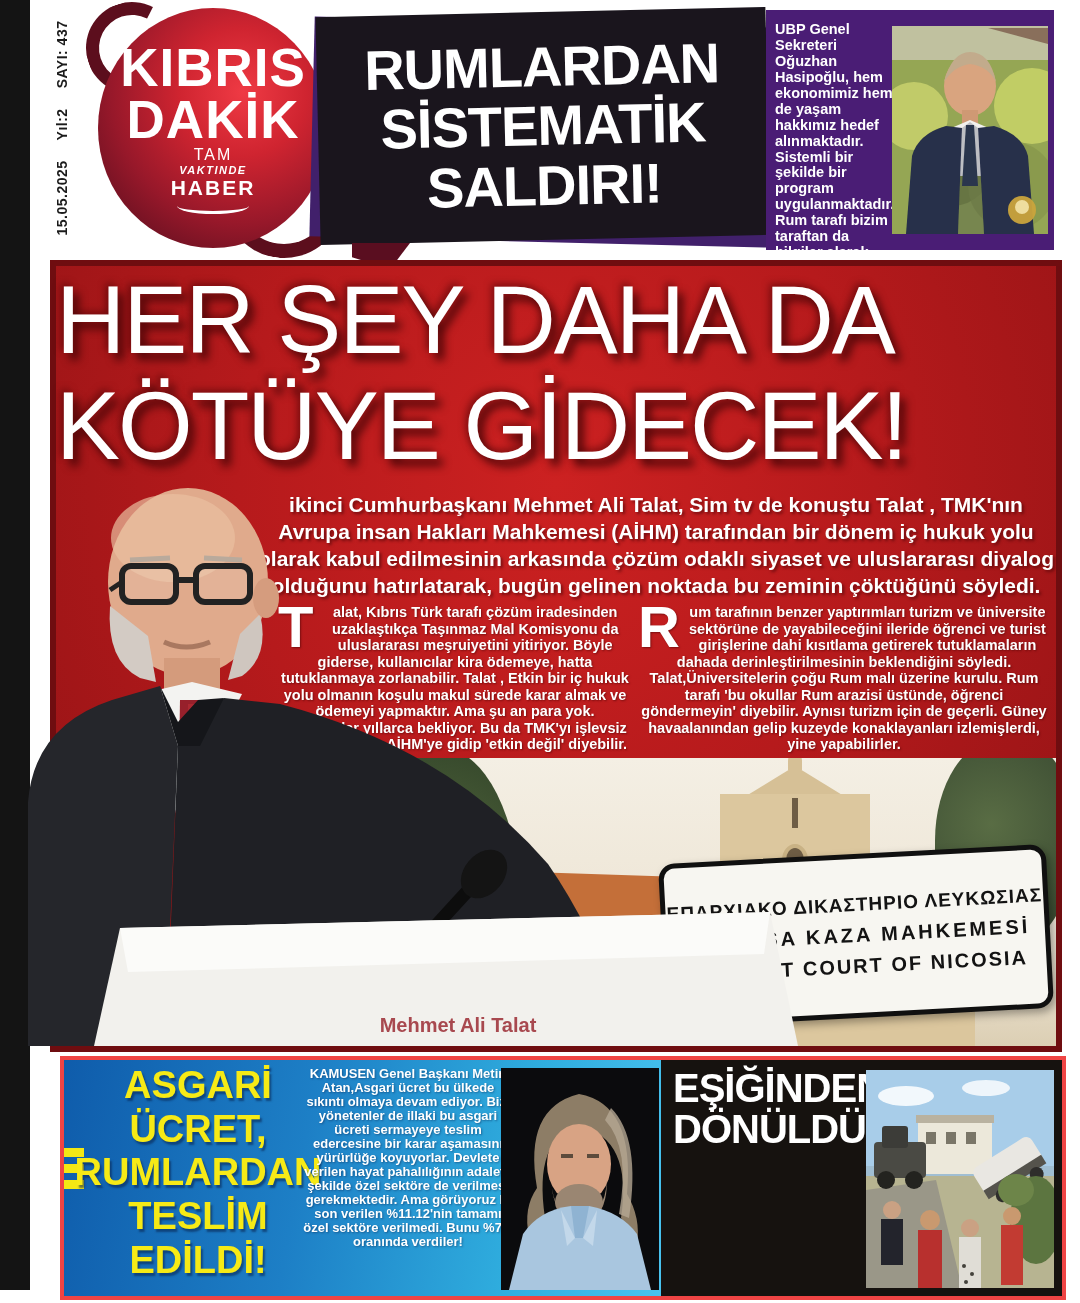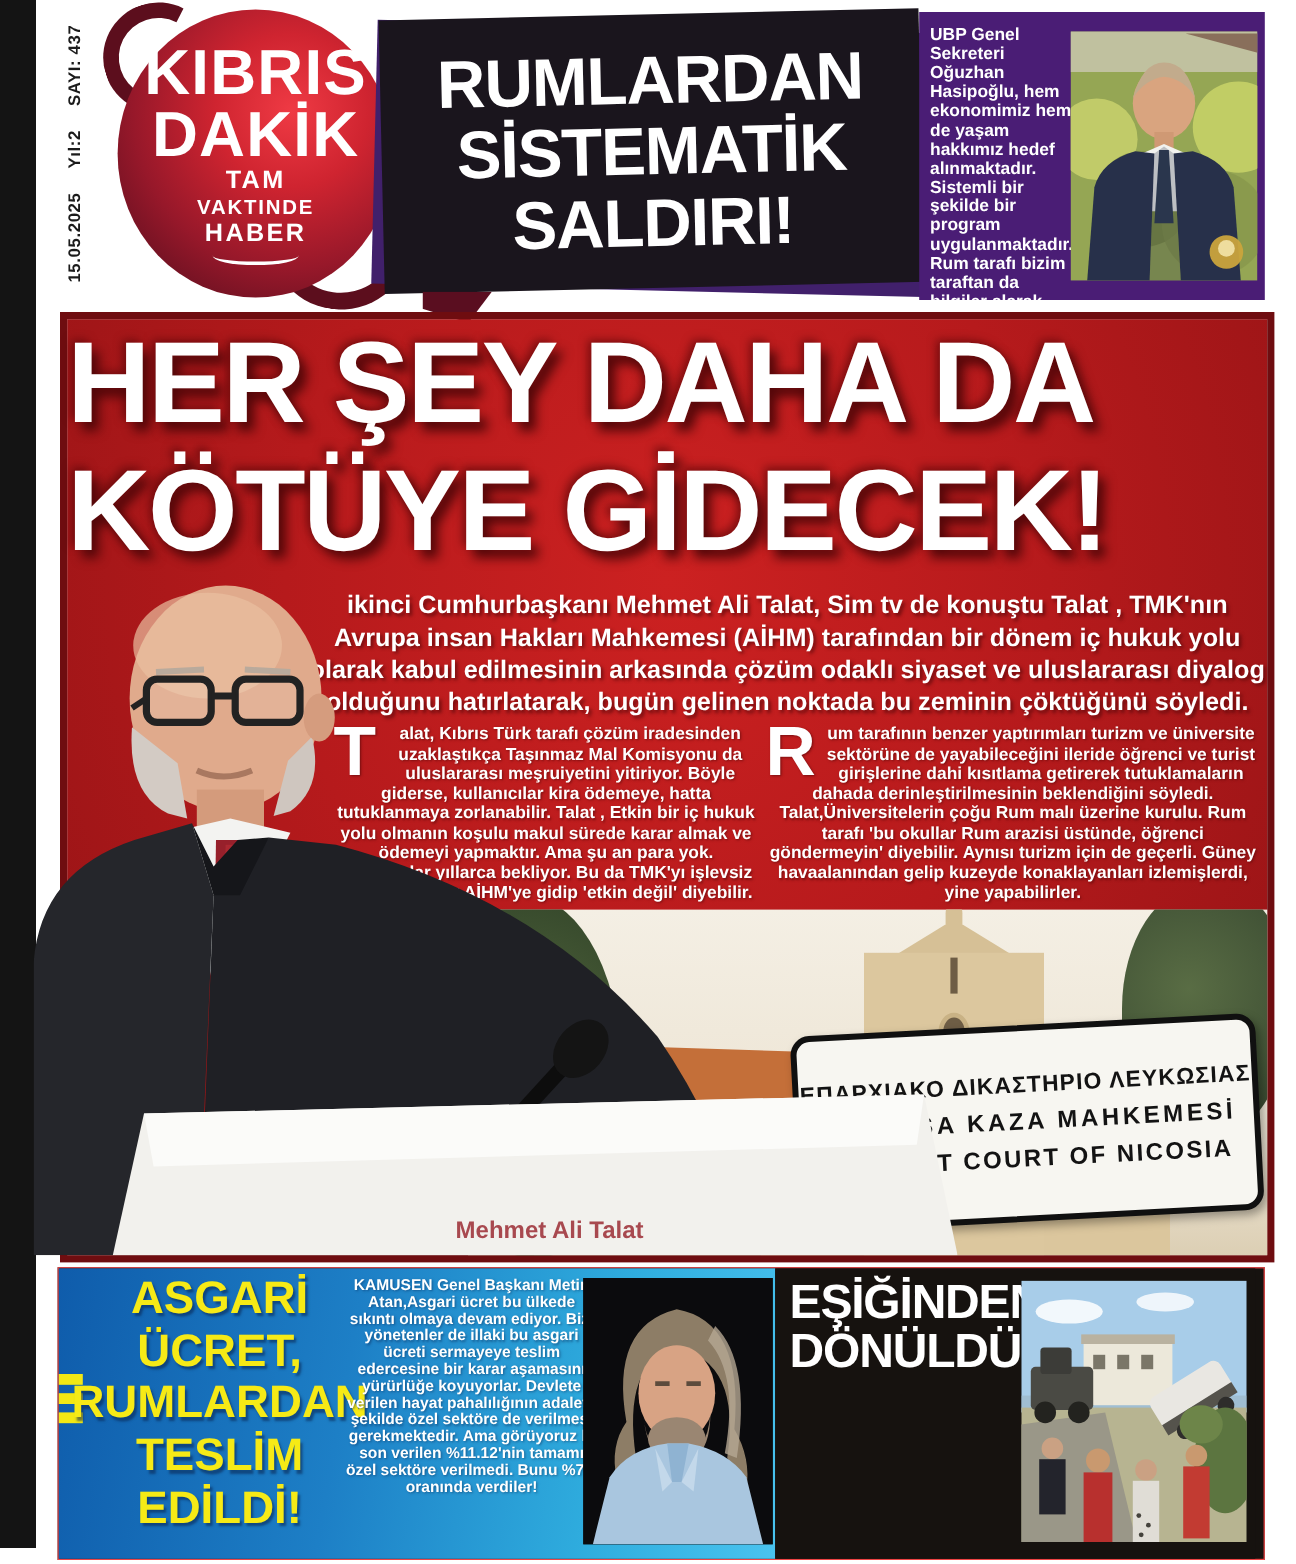--- a/index.html
+++ b/index.html
@@ -17,22 +17,22 @@
   
   .logo-wrap { position:absolute; left:92px; top:6px; width:242px; height:246px; }
   .logo-arc1 { position:absolute; left:-6px; top:-4px; width:92px; height:92px; border:13px solid transparent;
                border-top-color:#5c0e1d; border-left-color:#5c0e1d; border-radius:50%; transform:rotate(-18deg); }
   .logo-arc2 { position:absolute; right:-10px; bottom:-6px; width:120px; height:120px; border:14px solid transparent;
                border-bottom-color:#5c0e1d; border-right-color:#5c0e1d; border-radius:50%; transform:rotate(8deg); }
   .logo-circle { position:absolute; left:6px; top:2px; width:230px; height:240px; border-radius:50%;
                  background:radial-gradient(circle at 63% 35%, #ef3a44 0%, #cf2430 30%, #97182a 62%, #5d0f1f 90%);
                  display:flex; flex-direction:column; align-items:center; justify-content:center; text-align:center; }
   .logo-name { color:#fff; font-weight:bold; font-size:53px; line-height:.98; letter-spacing:1px; }
-  .logo-tag1 { color:#fff; font-weight:bold; font-size:21px; letter-spacing:2px; }
-  .logo-tag2 { color:#fff; font-weight:bold; font-size:17px; letter-spacing:1.5px; }
+  .logo-tag1 { color:#fff; font-weight:normal; font-size:16px; letter-spacing:2px; }
+  .logo-tag2 { color:#fff; font-weight:bold; font-size:11px; letter-spacing:1.5px;font-style:italic; }
   .logo-tag3 { color:#fff; font-weight:bold; font-size:21px; letter-spacing:2px; }
   .logo-swoosh { width:72px; height:16px; border-bottom:3px solid #fff; border-radius:50%; margin-top:-2px; }
 
   
   .banner-purple { position:absolute; left:312px; top:22px; width:460px; height:220px; background:#41206b; transform:rotate(1.4deg); }
   .banner-black { position:absolute; left:318px; top:12px; width:450px; height:228px; background:#1a151d;
                   transform:rotate(-1.3deg); display:flex; flex-direction:column; align-items:center; justify-content:center; }
   .banner-black span { display:block; color:#fff; font-weight:bold; font-size:56px; line-height:1.06; letter-spacing:-1px; text-align:center; }
   .ribbon-a { position:absolute; left:352px; top:243px; width:58px; height:26px; background:#5a0e20;
               clip-path:polygon(0 0, 100% 0, 66% 100%, 0 55%); }
@@ -40,21 +40,21 @@
   
   .ubp-panel { position:absolute; left:766px; top:10px; width:288px; height:240px; background:#4a1d75; }
   .ubp-quote { position:absolute; left:9px; top:12px; width:120px; color:#fff; font-weight:bold;
                font-size:14.5px; line-height:1.1; }
   .ubp-photo { position:absolute; left:126px; top:16px; width:156px; height:208px; overflow:hidden; }
 
   
   .main-section { position:absolute; left:50px; top:260px; width:1012px; height:792px;
                   border:6px solid #6f0d10;
                   background:radial-gradient(ellipse at 50% 28%, #cc2121 0%, #b61a1c 45%, #8f1214 100%); }
-  .main-headline { position:absolute; left:0; width:832px; text-align:center; color:#fff; font-weight:bold;
+  .main-headline { position:absolute; left:0; width:832px; text-align:center; color:#fff; font-weight:normal;
                    font-size:96px; line-height:1; letter-spacing:-2px;
                    text-shadow:6px 7px 9px rgba(78,6,8,.95), -3px -3px 7px rgba(78,6,8,.55); white-space:nowrap; }
   .hl1 { top:6px; } .hl2 { top:112px; }
   .standfirst { position:absolute; left:200px; top:226px; width:800px; text-align:center; color:#fff;
                 font-weight:bold; font-size:21px; line-height:1.28;
                 text-shadow:2px 2px 3px rgba(78,6,8,.7); }
   .col { position:absolute; top:338px; color:#fff; font-weight:bold; font-size:14.5px; line-height:1.14;
          text-align:center; text-shadow:1px 1px 2px rgba(78,6,8,.6); }
   .col-left  { left:222px; width:354px; }
   .col-right { left:582px; width:412px; }
@@ -88,22 +88,22 @@
                 box-shadow:3px 4px 8px rgba(0,0,0,.35); }
   .court-sign span { display:block; color:#131313; font-weight:bold; }
   .cs1 { font-size:19px; letter-spacing:1px; margin-bottom:8px; }
   .cs2 { font-size:20px; letter-spacing:3px; margin-bottom:8px; }
   .cs3 { font-size:20px; letter-spacing:2px; }
 
   
   .talat { position:absolute; left:28px; top:486px; width:770px; height:560px; z-index:5; }
 
   
-  .bottom-strip { position:absolute; left:48px; top:1056px; width:1006px; height:244px; display:flex;
-                  border:1px solid #ef4444; background:#16120f; }
+  .bottom-strip { position:absolute; left:60px; top:1056px; width:1006px; height:244px; display:flex;
+                  border:4px solid #ef4444; background:#16120f; }
   .wage-panel { position:relative; width:597px; height:100%; overflow:hidden;
                 background:linear-gradient(100deg, #0f5cab 0%, #1d7fc6 40%, #2fadde 75%, #49c3ef 100%); }
   .wage-headline { position:absolute; left:6px; top:4px; width:256px; text-align:center; }
   .wage-headline span { display:block; color:#f6ea16; font-weight:bold; font-size:38px; line-height:1.15;
                         white-space:nowrap; text-shadow:2px 3px 2px rgba(10,40,85,.6); }
   .wage-dashes { position:absolute; left:-4px; top:88px; }
   .wage-dashes i { display:block; width:24px; height:9px; background:#f3e814; margin-bottom:7px; }
   .wage-body { position:absolute; left:238px; top:7px; width:212px; text-align:center; color:#fff;
                font-weight:bold; font-size:13px; line-height:1.08; text-shadow:1px 1px 2px rgba(10,40,85,.5); }
   .atan-photo { position:absolute; left:437px; top:8px; width:158px; height:222px; background:#0b0b0d; overflow:hidden; }

